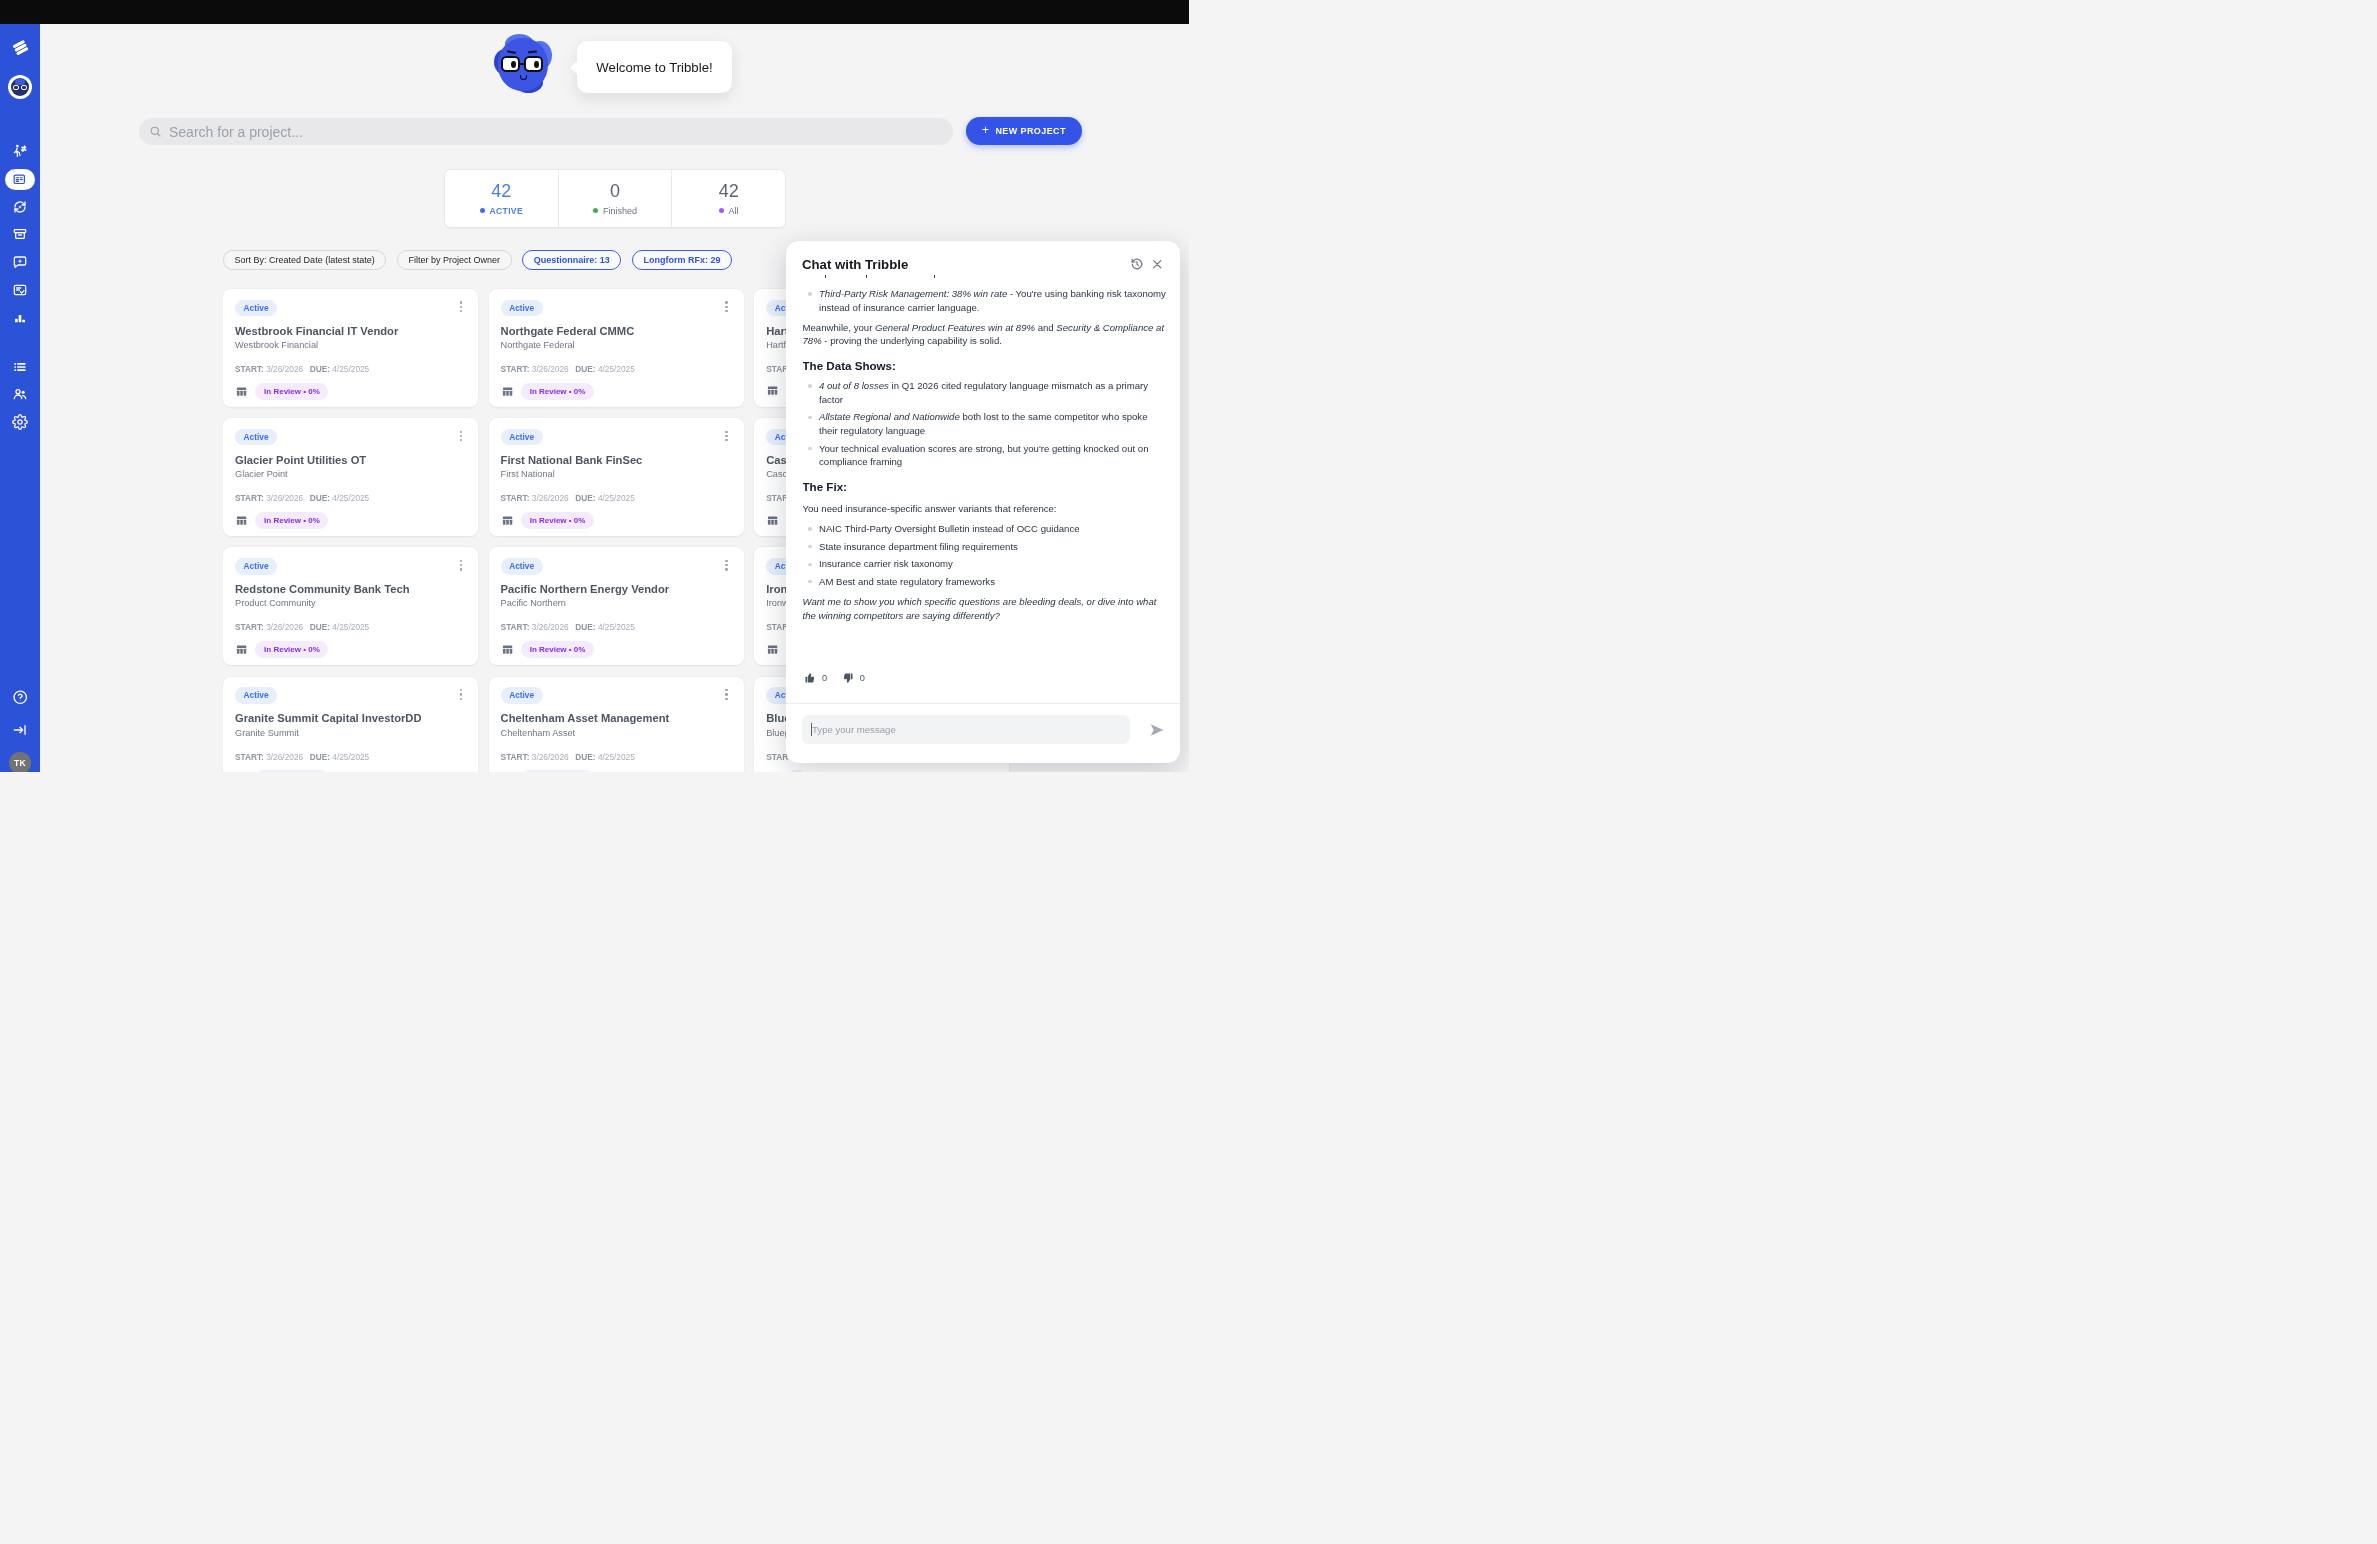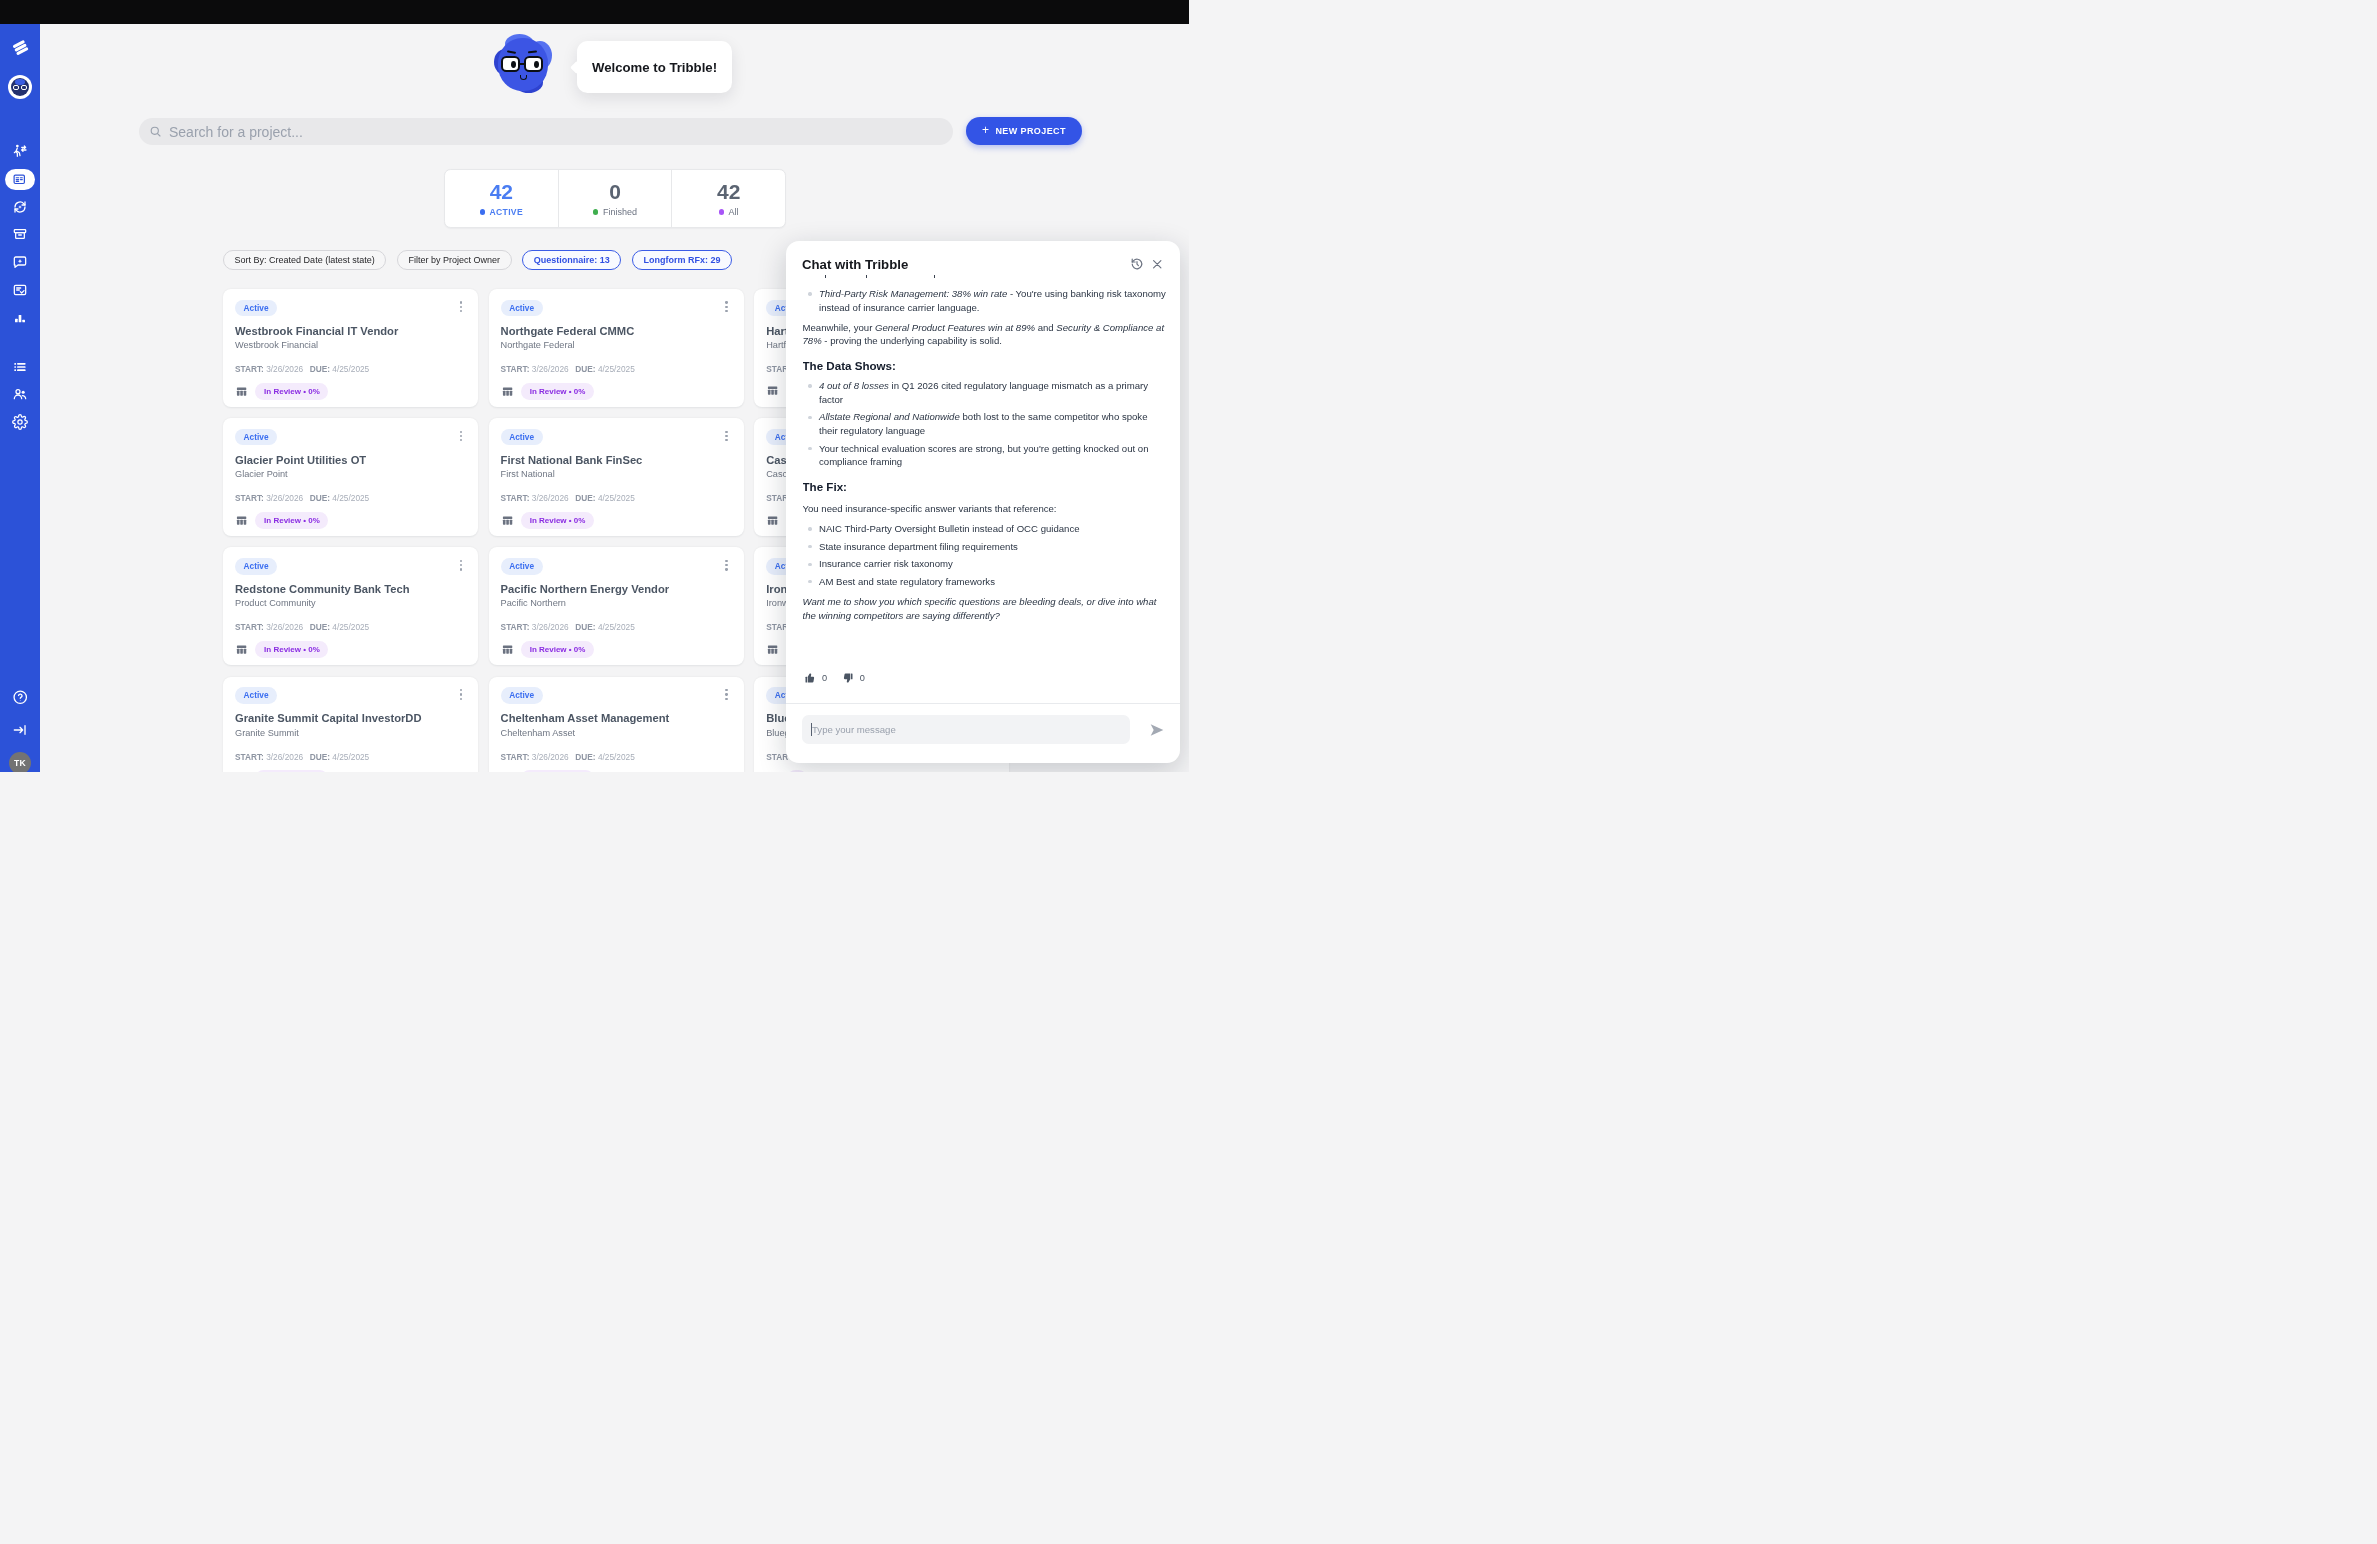--- a/index.html
+++ b/index.html
@@ -31,40 +31,40 @@
   .brow { position:absolute; width:8.6px; height:2px; background:#0c0f14; border-radius:1.3px; }
   .brow.l { left:13.2px; top:17px; transform:rotate(10deg); }
   .brow.r { left:34px; top:16.5px; transform:rotate(-6deg); }
   .glasses { position:absolute; left:7.3px; top:22px; display:flex; align-items:center; }
   .lens2 { width:18.5px; height:16px; background:#fff; border:2.6px solid #0c0f14; border-radius:5.3px; position:relative; }
   .bridge { width:4.6px; height:2.6px; background:#0c0f14; }
   .pupil { position:absolute; right:2px; top:2.6px; width:5.3px; height:7.3px; background:#0c0f14; border-radius:50%; }
   .mouth { position:absolute; left:26.4px; top:41px; width:6.6px; height:4.6px; border:1.7px solid #0c0f14; border-top:none; border-radius:0 0 5.3px 5.3px; }
   .bubble { position:absolute; left:577px; top:41px; width:155px; height:52px; background:#fff; border-radius:10.6px;
             box-shadow:0 5.3px 16px rgba(16,24,40,.10); display:flex; align-items:center; justify-content:center;
-            font-size:13.2px; font-weight:bold; color:#16181d; z-index:4; }
+            font-size:13.2px; font-weight:normal; color:#16181d; z-index:4; }
   .bubble::before { content:''; position:absolute; left:-4.6px; top:22px; width:9.2px; height:9.2px; background:#fff; transform:rotate(45deg); border-radius:1.3px; }
 
   
   .searchwrap { position:absolute; left:139px; top:118px; width:814px; height:27px; }
   .searchwrap input { width:100%; height:100%; border:none; outline:none; background:#e8e8ea; border-radius:660px;
                       padding:0 13.2px 0 30px; font-size:14px; font-family:inherit; color:#374151; }
   .searchwrap input::placeholder { color:#9aa1ad; }
   .searchwrap .mag { position:absolute; left:10px; top:6.6px; }
   .newproj { position:absolute; left:966px; top:117px; height:28px; padding:0 16px; background:#3354e6; color:#fff;
              border:none; border-radius:660px; font-family:inherit; font-size:9px; font-weight:bold; letter-spacing:0.4px;
              display:flex; align-items:center; gap:6px; cursor:pointer; box-shadow:0 2.6px 6.6px rgba(51,84,230,.35); }
   .newproj .plus { font-size:12px; font-weight:normal; margin-top:-1.3px; }
 
   
   .stats { position:absolute; left:444px; top:169px; width:342px; height:59px; background:#fff; border:0.7px solid #e7e8ea;
            border-radius:6.6px; display:flex; align-items:stretch; box-shadow:0 0.7px 1.3px rgba(16,24,40,.04); }
   .stat { flex:1; display:flex; flex-direction:column; align-items:center; justify-content:center; gap:3.3px; cursor:pointer; }
   .stat + .stat { border-left:0.7px solid #e7e8ea; }
-  .stat .num { font-size:21px; font-weight:bold; color:#5b6472; }
+  .stat .num { font-size:18px; font-weight:normal; color:#5b6472; }
   .stat.hl .num { color:#4a7df2; }
   .stat .lbl { font-size:9px; color:#6b7280; display:flex; align-items:center; gap:4.6px; }
   .stat.hl .lbl { color:#4a7df2; font-weight:bold; font-size:8.6px; letter-spacing:0.3px; }
   .dot { width:5.3px; height:5.3px; border-radius:50%; display:inline-block; }
 
   
   .chips { position:absolute; left:223px; top:250px; display:flex; gap:10.6px; }
   .chip { height:20px; display:flex; align-items:center; padding:0 10.6px; border-radius:660px; font-size:9px; cursor:pointer; white-space:nowrap; }
   .chip.neutral { border:0.7px solid #d6d6da; color:#27272a; background:#f6f6f7; }
   .chip.blue { border:1px solid #3b5ce6; color:#3050e2; background:#f8faff; font-weight:bold; }

